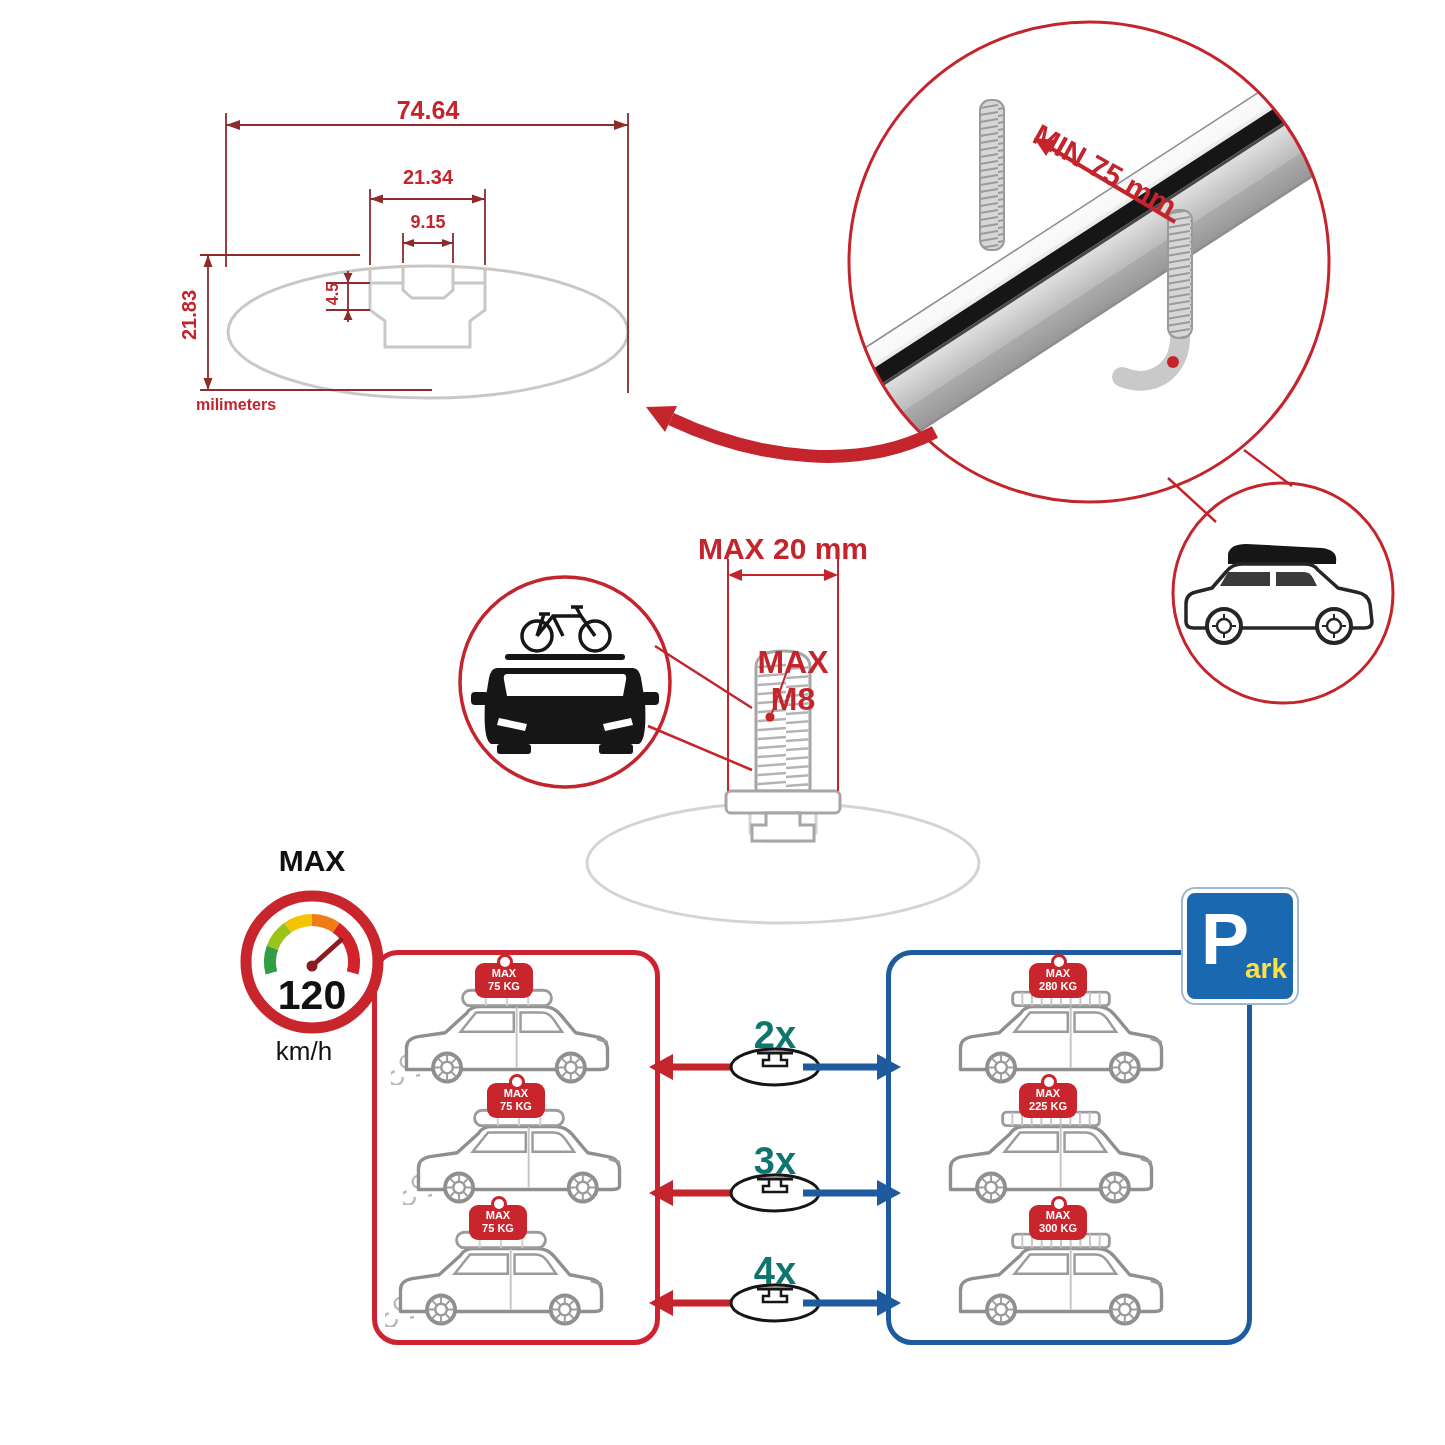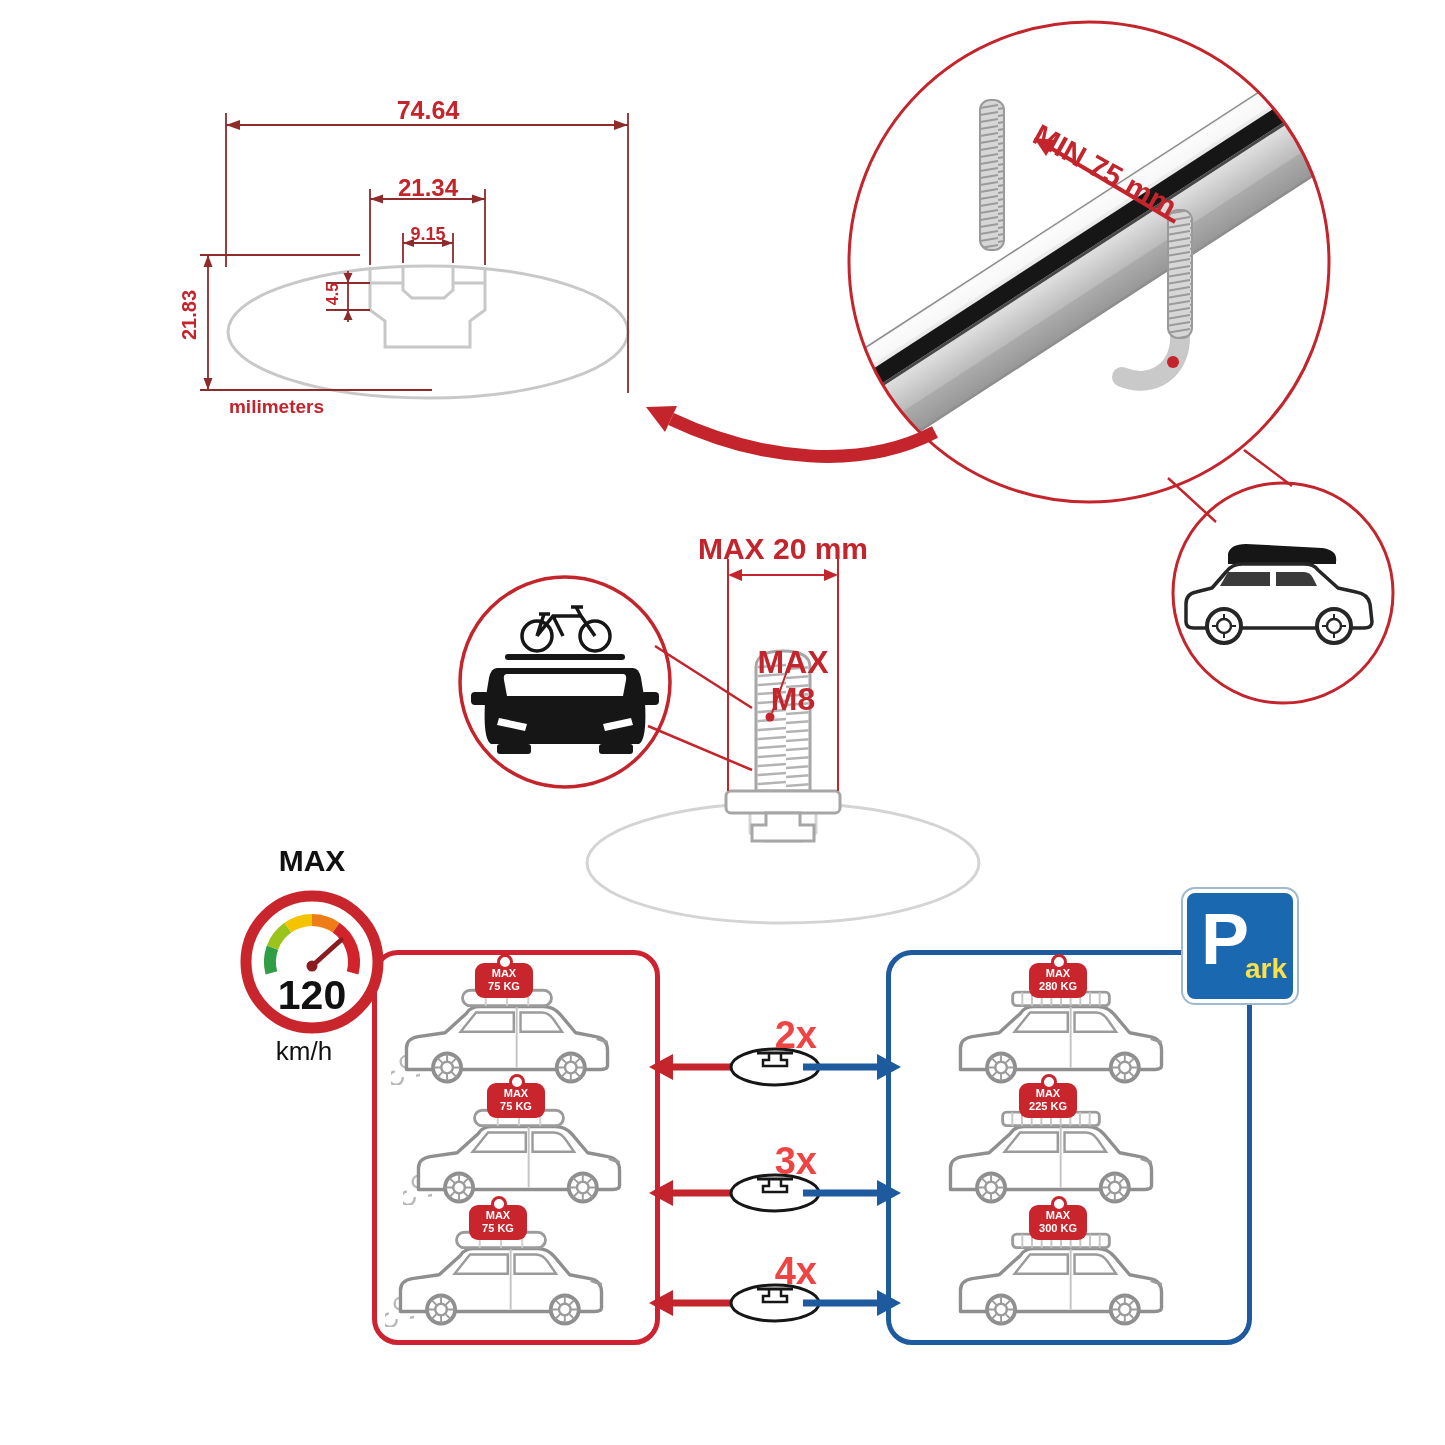--- a/index.html
+++ b/index.html
@@ -13,21 +13,21 @@
   .panel{position:absolute;background:#fff;z-index:1;}
   .panel-red{left:372px;top:950px;width:278px;height:385px;border:5px solid #cf2231;border-radius:26px;}
   .panel-blue{left:886px;top:950px;width:356px;height:385px;border:5px solid #1d5a9e;border-radius:26px;}
   .car-row{position:absolute;width:232px;height:130px;}
   .car-svg{position:absolute;left:0;top:0;width:232px;height:128px;}
   .load-badge{position:absolute;left:84px;top:2px;width:58px;background:#c9252c;border-radius:9px;
      color:#fff;text-align:center;font-weight:bold;font-size:11px;line-height:1.2;padding:4px 0 5px;z-index:3;}
   .load-badge::before{content:"";position:absolute;top:-9px;left:50%;margin-left:-7px;width:10px;height:10px;
      border:3px solid #c9252c;border-radius:50%;background:#fff;}
   .load-badge span{display:block;}
-  .mult{position:absolute;width:84px;text-align:right;color:#ef4444;font-weight:bold;font-size:38px;z-index:6;}
+  .mult{position:absolute;width:84px;text-align:center;color:#0f766e;font-weight:bold;font-size:38px;z-index:6;}
   .park-sign{position:absolute;left:1183px;top:889px;width:106px;height:106px;background:#1968b0;
      border:4px solid #fff;border-radius:12px;box-shadow:0 0 0 2px #9fb9d0;z-index:5;}
   .park-sign .p-letter{position:absolute;left:14px;top:0px;color:#fff;font-weight:bold;font-size:72px;line-height:1.3;}
   .park-sign .p-rest{position:absolute;left:58px;top:60px;color:#fde047;font-weight:bold;font-size:28px;}
 </style>
 </head>
 <body>
 
 <div class="stage">
 
@@ -87,25 +87,25 @@
         <polygon points="325,114 312,109.5 312,118.5"></polygon>
       <polygon points="243,158 254,154 254,162"></polygon>
         <polygon points="293,158 282,154 282,162"></polygon>
       <polygon points="188,198 183.5,188 192.5,188"></polygon>
         <polygon points="188,225 183.5,235 192.5,235"></polygon>
       <polygon points="48,170 43.5,182 52.5,182"></polygon>
         <polygon points="48,305 43.5,293 52.5,293"></polygon>
     </g>
   </svg>
   <span class="lbl" style="left:368px;top:96px;width:120px;font-size:25px">74.64</span>
-  <span class="lbl" style="left:380px;top:174px;width:96px;font-size:24px">21.34</span>
-  <span class="lbl" style="left:396px;top:224px;width:64px;font-size:18px">9.15</span>
+  <span class="lbl" style="left:380px;top:166px;width:96px;font-size:20px">21.34</span>
+  <span class="lbl" style="left:396px;top:212px;width:64px;font-size:18px">9.15</span>
   <span class="lbl rot" style="left:324px;top:314px;width:40px;font-size:16px">4.5</span>
   <span class="lbl rot" style="left:178px;top:346px;width:62px;font-size:20px">21.83</span>
-  <span class="lbl" style="left:212px;top:396px;width:112px;font-size:19px;text-align:right">milimeters</span>
+  <span class="lbl" style="left:196px;top:396px;width:112px;font-size:16px;text-align:left">milimeters</span>
 
   <svg class="sect" style="left:830px;top:5px" width="520" height="520" viewBox="0 0 520 520">
     <defs>
       <linearGradient id="barGrad" x1="0" y1="0" x2="0" y2="1">
         <stop offset="0" stop-color="#f7f7f7"></stop>
           <stop offset="0.45" stop-color="#dcdcdc"></stop>
         <stop offset="0.75" stop-color="#b9b9b9"></stop>
           <stop offset="1" stop-color="#8e8e8e"></stop>
       </linearGradient>
       <pattern id="thread" width="24" height="7" patternUnits="userSpaceOnUse">

